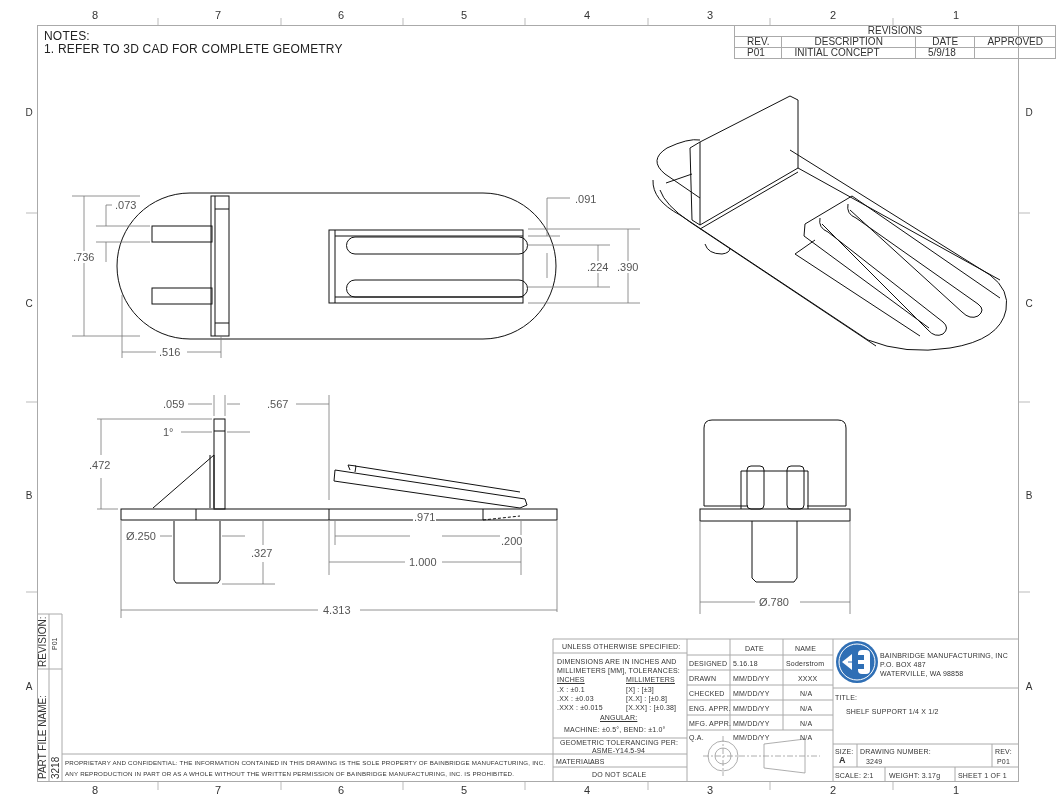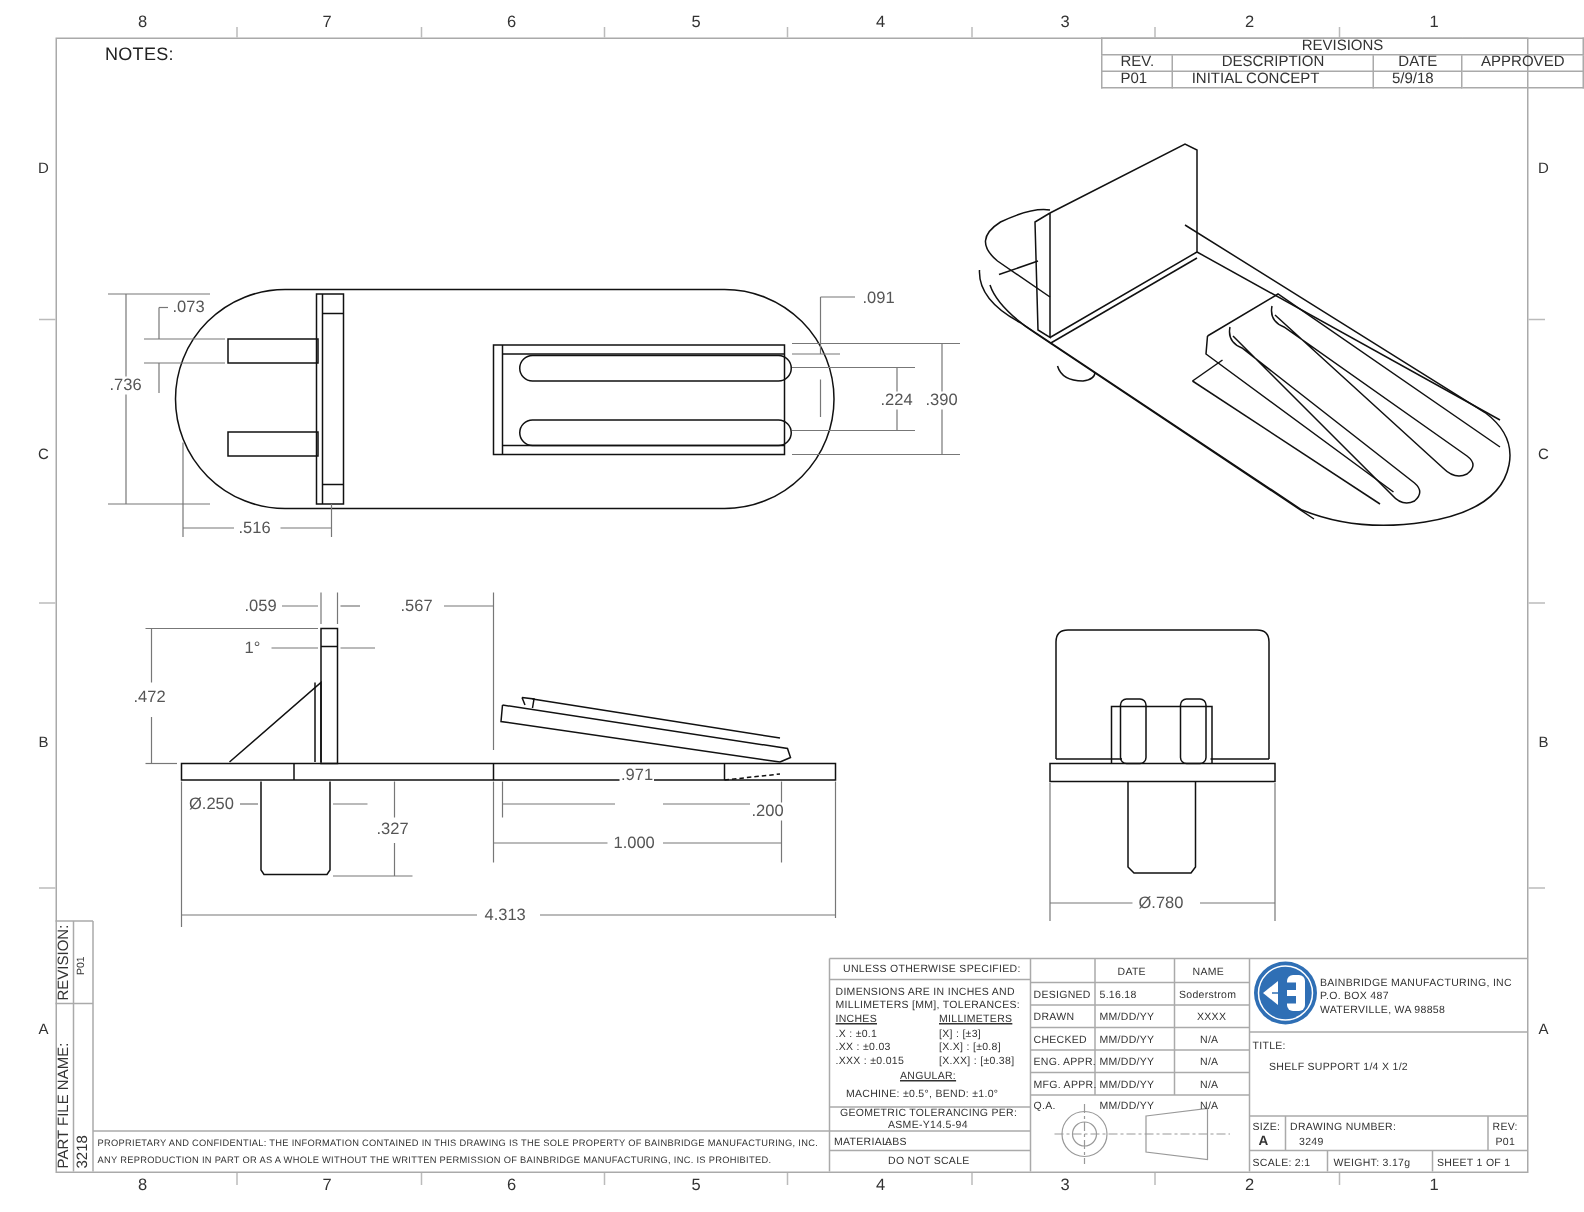--- a/index.html
+++ b/index.html
@@ -1,20 +1,20 @@
 <!DOCTYPE html>
 <html><head>
 <meta charset="utf-8">
 <style>
   html, body { margin:0; padding:0; background:#ffffff; }
   body { width:1056px; height:808px; position:relative; overflow:hidden; font-family:"Liberation Sans", sans-serif; color:#222; }
   svg.sheet { position:absolute; left:0; top:0; }
   .zone-num { position:absolute; font-size:11px; color:#333; width:20px; text-align:center; }
   .zone-let { position:absolute; font-size:10px; color:#333; width:14px; text-align:center; }
-  .notes { position:absolute; left:44px; top:30px; font-size:12px; line-height:13px; color:#222; letter-spacing:0.2px;margin-left:26px; }
+  .notes { position:absolute; left:44px; top:30px; font-size:12px; line-height:13px; color:#222; letter-spacing:0.2px; }
   .dim { position:absolute; font-size:11px; color:#555; background:#fff; padding:0 1px; line-height:12px; white-space:nowrap; }
   table.rev { position:absolute; left:734px; top:25px; border-collapse:collapse; font-size:10px; color:#333; }
   table.rev td { border:1px solid #aaa; padding:0 12px; height:10px; line-height:10px; white-space:nowrap; }
   .tb { position:absolute; font-size:7px; color:#333; white-space:nowrap; line-height:9px; letter-spacing:0.2px; }
   .vtext { position:absolute; transform:rotate(-90deg); transform-origin:left top; white-space:nowrap; color:#333; }
 </style>
 </head>
 <body>
 
 <svg class="sheet" width="1056" height="808" viewBox="0 0 1056 808">
@@ -247,20 +247,21 @@
 <div class="zone-let" style="left:22px;top:298px">C</div>
 <div class="zone-let" style="left:22px;top:490px">B</div>
 <div class="zone-let" style="left:22px;top:681px">A</div>
 <div class="zone-let" style="left:1022px;top:107px">D</div>
 <div class="zone-let" style="left:1022px;top:298px">C</div>
 <div class="zone-let" style="left:1022px;top:490px">B</div>
 <div class="zone-let" style="left:1022px;top:681px">A</div>
 
 <div class="notes">
   <div>NOTES:</div>
+  <div>1.  REFER TO 3D CAD FOR COMPLETE GEOMETRY</div>
 </div>
 
 <table class="rev">
   <tbody>
       <tr>
         <td colspan="4" style="text-align:center">REVISIONS</td>
       </tr>
   <tr>
     <td style="width:22px">REV.</td>
     <td style="width:135px;text-align:center">DESCRIPTION</td>

